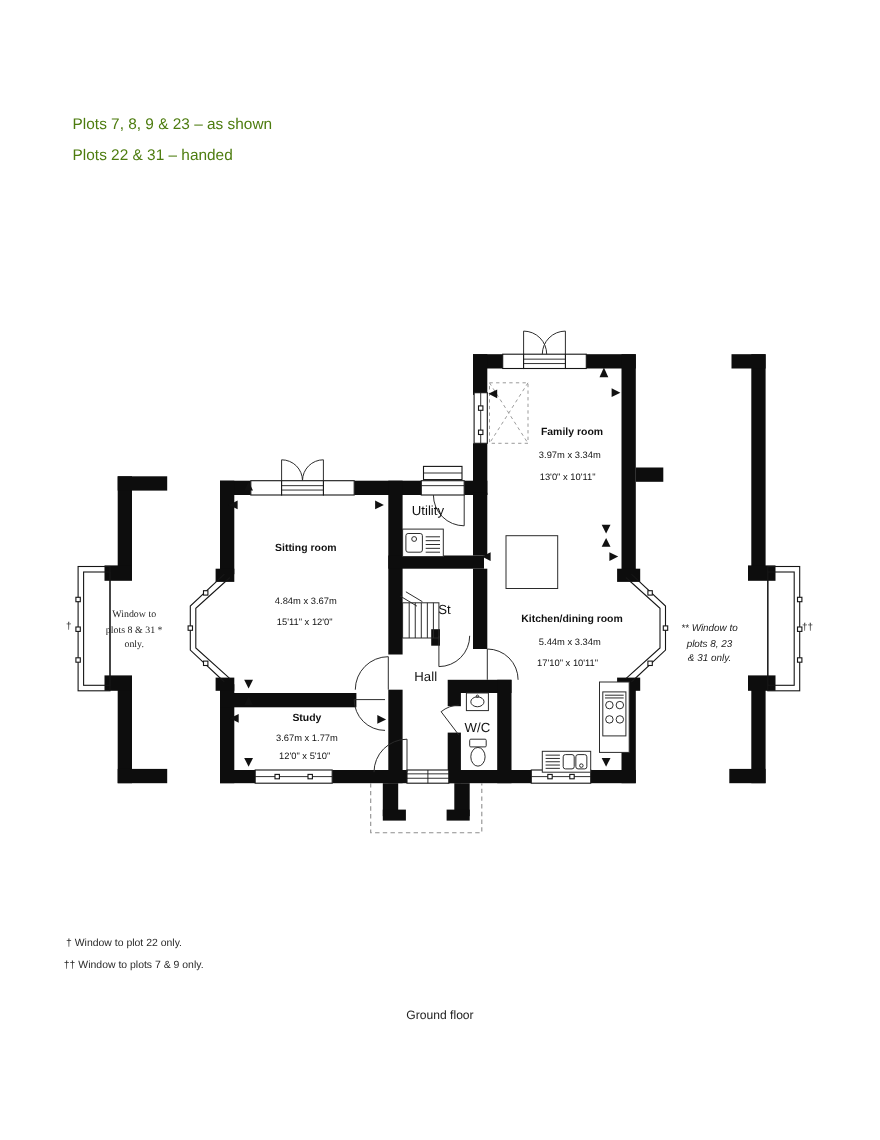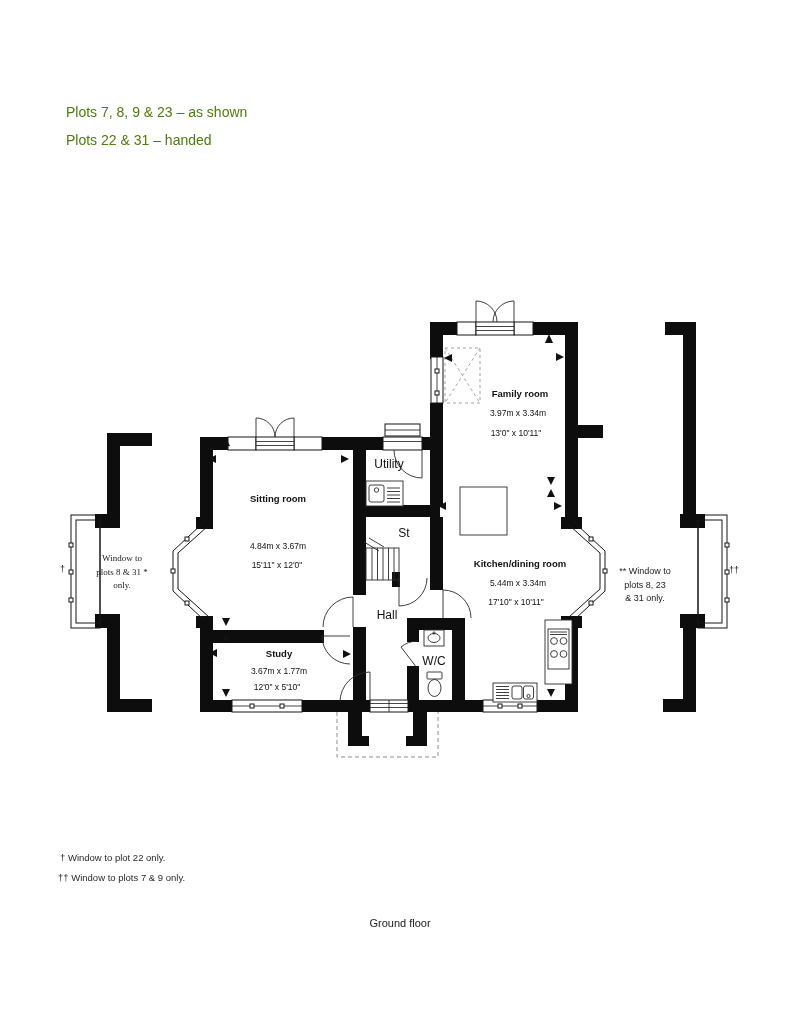--- a/index.html
+++ b/index.html
@@ -10,21 +10,21 @@
   .sub{position:absolute;left:66px;font-size:14px;color:#4d7c0f;}
   .sub.s1{top:104px;} .sub.s2{top:132px;}
   .plan-svg{position:absolute;left:0;top:0;}
   .lbl{position:absolute;transform:translate(-50%,-50%);white-space:nowrap;
        color:#111;}
   .lbl.name{font-size:9.5px;font-weight:bold;}
   .lbl.dim{font-size:8.5px;}
   .lbl.small{font-size:12px;}
   .note{position:absolute;font-size:9px;line-height:13.5px;color:#222;}
   .note.left-note{text-align:center;font-family:Liberation Serif, serif;}
-  .note.right-note{text-align:center;}
+  .note.right-note{text-align:center;font-style:italic;}
   .marker{position:absolute;font-size:9px;color:#222;}
   .footnote{position:absolute;font-size:9.5px;color:#2a2a2a;}
   .caption{position:absolute;left:0;right:0;top:917px;text-align:center;
            font-size:11px;color:#222;}
 </style>
 </head>
 <body>
 
 <div class="page">
 
@@ -315,21 +315,21 @@
 
   <div class="lbl name" style="left:520px;top:563px">Kitchen/dining room</div>
   <div class="lbl dim" style="left:518px;top:583px">5.44m x 3.34m</div>
   <div class="lbl dim" style="left:516px;top:602px">17'10" x 10'11"</div>
 
   <div class="lbl name" style="left:279px;top:653px">Study</div>
   <div class="lbl dim" style="left:279px;top:671px">3.67m x 1.77m</div>
   <div class="lbl dim" style="left:277px;top:687px">12'0" x 5'10"</div>
 
   <div class="lbl small" style="left:389px;top:464px">Utility</div>
-  <div class="lbl small" style="left:404px;top:533px">St</div>
+  <div class="lbl small" style="left:404px;top:554px">St</div>
   <div class="lbl small" style="left:387px;top:615px">Hall</div>
   <div class="lbl small" style="left:434px;top:661px">W/C</div>
 
   <div class="note left-note" style="left:82px;top:552px;width:80px">
     <div>Window to</div>
     <div>plots 8 &amp; 31 *</div>
     <div>only.</div>
   </div>
   <div class="marker" style="left:60px;top:564px">†</div>
 

